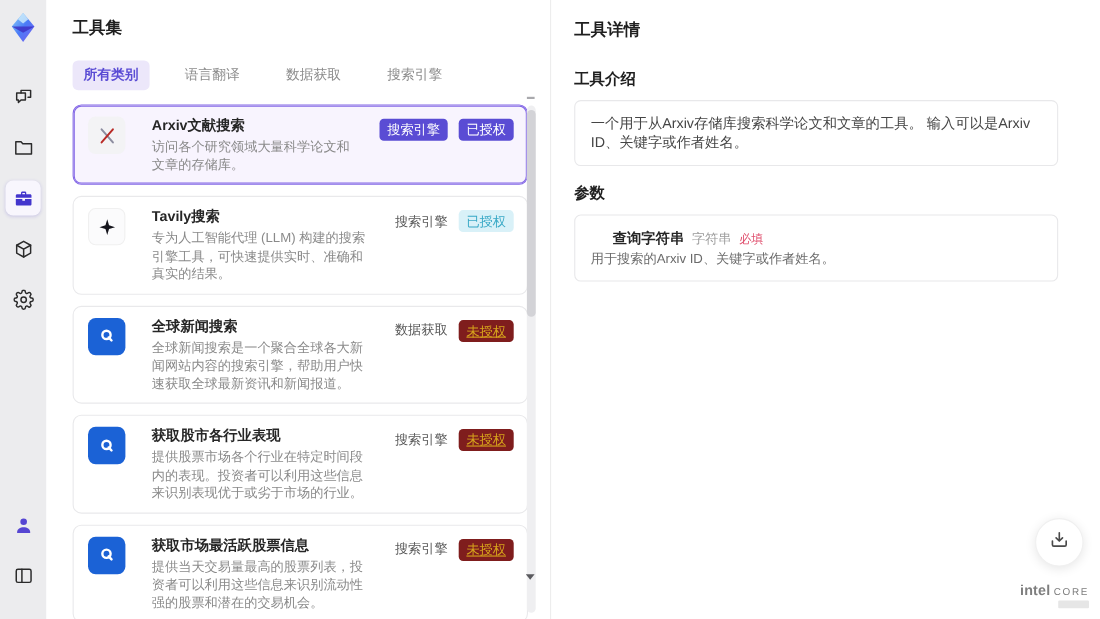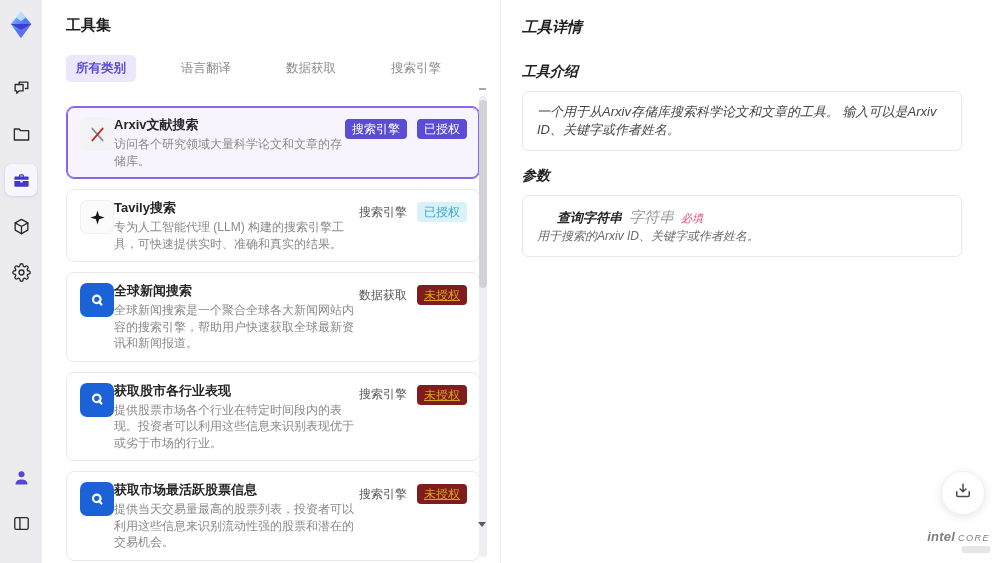--- a/index.html
+++ b/index.html
@@ -12,26 +12,26 @@
              align-items:center; padding:8px 0 10px; flex:none; }
   .logo { width:32px; height:34px; display:flex; align-items:center; justify-content:center; margin-bottom:30px; }
   .nav-item { width:32px; height:32px; border-radius:7px; display:flex; align-items:center;
               justify-content:center; margin-bottom:14px; cursor:pointer; }
   .nav-item.active { background:#f8f6fd; box-shadow:0 1px 3px rgba(80,60,200,.18); }
   .sidebar .spacer { flex:1; }
 
   
   .list-panel { width:458px; flex:none; padding:16px 20px 0 24px; position:relative; }
   .panel-title { font-size:15px; font-weight:bold; color:#1f1f1f; margin-bottom:20px; }
-  .tabs { display:flex; align-items:center; gap:35px; margin-bottom:24px; }
+  .tabs { display:flex; align-items:center; gap:22px; margin-bottom:13px; }
   .tab { font-size:12.5px; color:#8c8c8c; cursor:pointer; padding:5px 10px; border-radius:5px; white-space:nowrap; }
   .tab.active { background:#ece7fa; color:var(--accent,#5a4cd4); font-weight:bold; }
 
   .tool-list { width:414px; }
-  .tool-item { display:flex; gap:0; align-items:flex-start; border:1px solid #e9e9eb;
+  .tool-item { display:flex; gap:24px; align-items:flex-start; border:1px solid #e9e9eb;
                border-radius:8px; background:#fff; padding:9px 12px 9px 13px; margin-bottom:10px; cursor:pointer; }
   .tool-item.selected { border-color:#8468e6; box-shadow:0 0 0 1px #8468e6 inset; background:#f8f4fe; }
   .tool-icon { width:34px; height:34px; border-radius:7px; flex:none; display:flex;
                align-items:center; justify-content:center; background:#f3f3f5; margin-top:1px; }
   .tool-icon.icon-tavily { background:#fbfbfc; border:1px solid #f0f0f0; }
   .tool-icon.icon-qblue { background:#1b62d6; }
   .tool-info { flex:1; min-width:0; }
   .tool-name { font-size:13px; font-weight:bold; color:#262626; line-height:18px; margin-bottom:2px; }
   .tool-desc { font-size:12px; color:#8a8a8a; line-height:16.5px; }
   .tool-badges { flex:none; display:flex; align-items:center; gap:10px; padding-top:3px; }
@@ -45,29 +45,29 @@
   .scrollbar { position:absolute; top:96px; bottom:6px; right:13px; width:8px;
                background:#efeff1; border-radius:4px; }
   .scroll-thumb { position:absolute; top:4px; left:0; width:8px; height:188px;
                   background:#d3d3d7; border-radius:4px; }
   .scroll-dash { position:absolute; top:88px; right:14px; width:7px; height:2px; background:#a9a9ad; }
   .scroll-arrow { position:absolute; bottom:36px; right:14px; width:0; height:0;
                   border-left:4px solid transparent; border-right:4px solid transparent;
                   border-top:5px solid #5a5a5e; }
 
   
-  .detail-panel { flex:1; border-left:1px solid #ededed; padding:18px 38px 0 21px; position:relative;font-style:italic; }
+  .detail-panel { flex:1; border-left:1px solid #ededed; padding:18px 38px 0 21px; position:relative; }
   .detail-title { font-size:15px; font-weight:bold; color:#1f1f1f; margin-bottom:26px; }
   .section-heading { font-size:14px; font-weight:bold; color:#1f1f1f; margin-bottom:10px; }
   .intro-box { border:1px solid #e8e8ea; border-radius:6px; padding:11px 14px; font-size:13px;
                color:#454545; line-height:18px; margin-bottom:16px; }
   .param-box { border:1px solid #e8e8ea; border-radius:6px; padding:12px 14px; }
   .param-head { display:flex; align-items:baseline; gap:7px; }
   .param-name { font-size:13px; font-weight:bold; color:#262626;margin-left:20px; }
-  .param-type { font-size:15px; color:#9b9b9b; }
+  .param-type { font-size:12px; color:#9b9b9b; }
   .param-required { font-size:11px; color:#e0506e; }
   .param-desc { font-size:12px; color:#6b6b6b; margin-top:1px; line-height:16px; }
 
   
   .fab { position:absolute; right:15px; bottom:48px; width:44px; height:44px; border-radius:50%;
          background:#fff; border:1px solid #f0f0f0; box-shadow:0 2px 10px rgba(0,0,0,.10);
          display:flex; align-items:center; justify-content:center; cursor:pointer; }
   .intel { position:absolute; right:10px; bottom:10px; text-align:right; color:#7e7e7e; line-height:13px; }
   .intel-row { font-size:13px; white-space:nowrap; }
   .intel-name { font-weight:bold; letter-spacing:.2px; }

